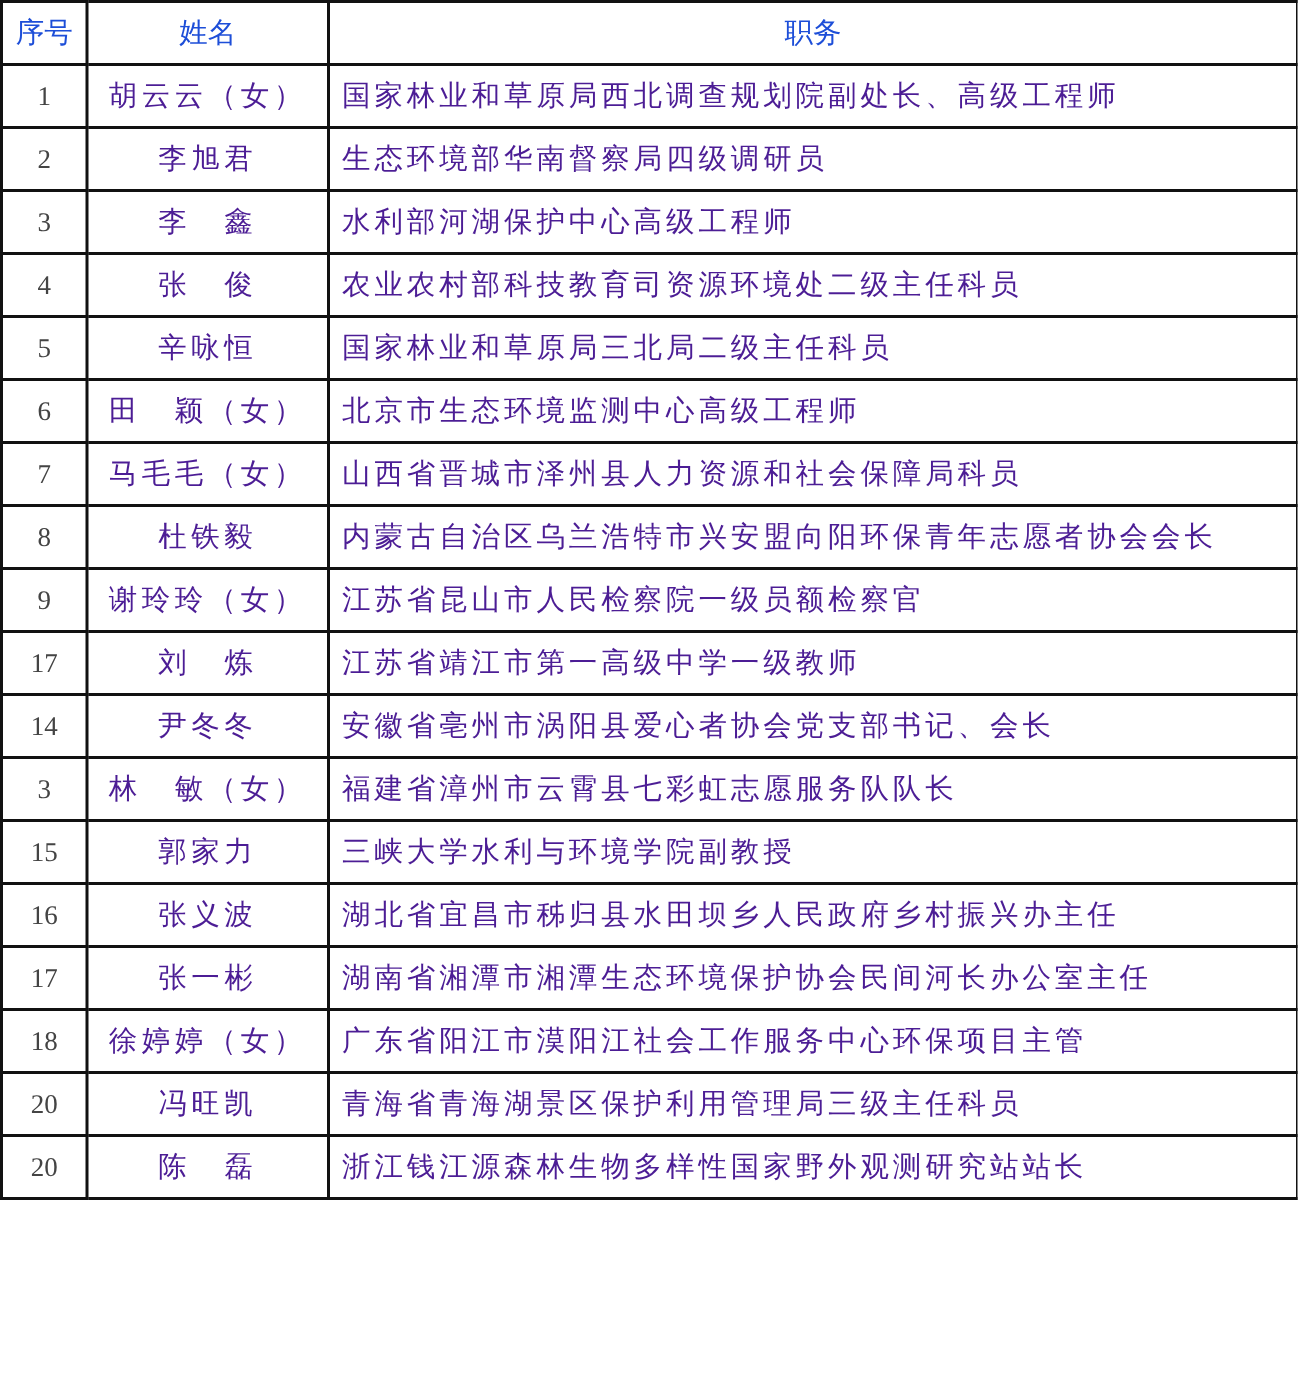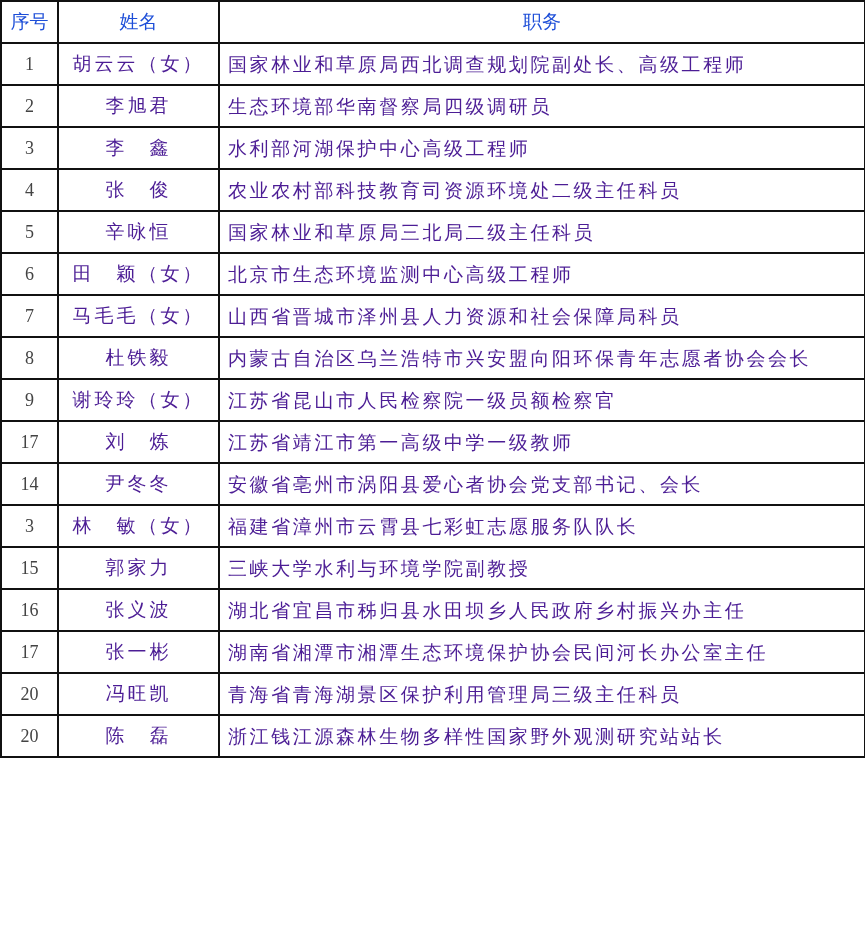--- a/index.html
+++ b/index.html
@@ -148,20 +148,25 @@
       <td class="idx">16</td>
       <td class="name">张义波</td>
       <td class="role">湖北省宜昌市秭归县水田坝乡人民政府乡村振兴办主任</td>
     </tr>
     <tr>
       <td class="idx">17</td>
       <td class="name">张一彬</td>
       <td class="role">湖南省湘潭市湘潭生态环境保护协会民间河长办公室主任</td>
     </tr>
     <tr>
+      <td class="idx">18</td>
+      <td class="name">徐婷婷（女）</td>
+      <td class="role">广东省阳江市漠阳江社会工作服务中心环保项目主管</td>
+    </tr>
+    <tr>
       <td class="idx">20</td>
       <td class="name">冯旺凯</td>
       <td class="role">青海省青海湖景区保护利用管理局三级主任科员</td>
     </tr>
     <tr>
       <td class="idx">20</td>
       <td class="name">陈　磊</td>
       <td class="role">浙江钱江源森林生物多样性国家野外观测研究站站长</td>
     </tr>
   </tbody>

